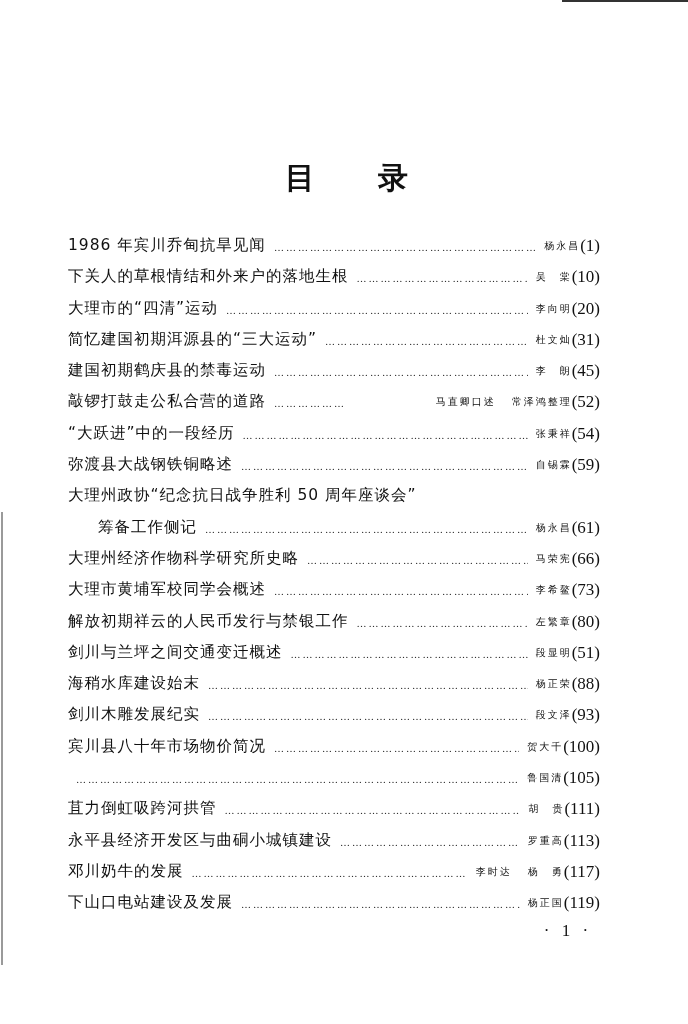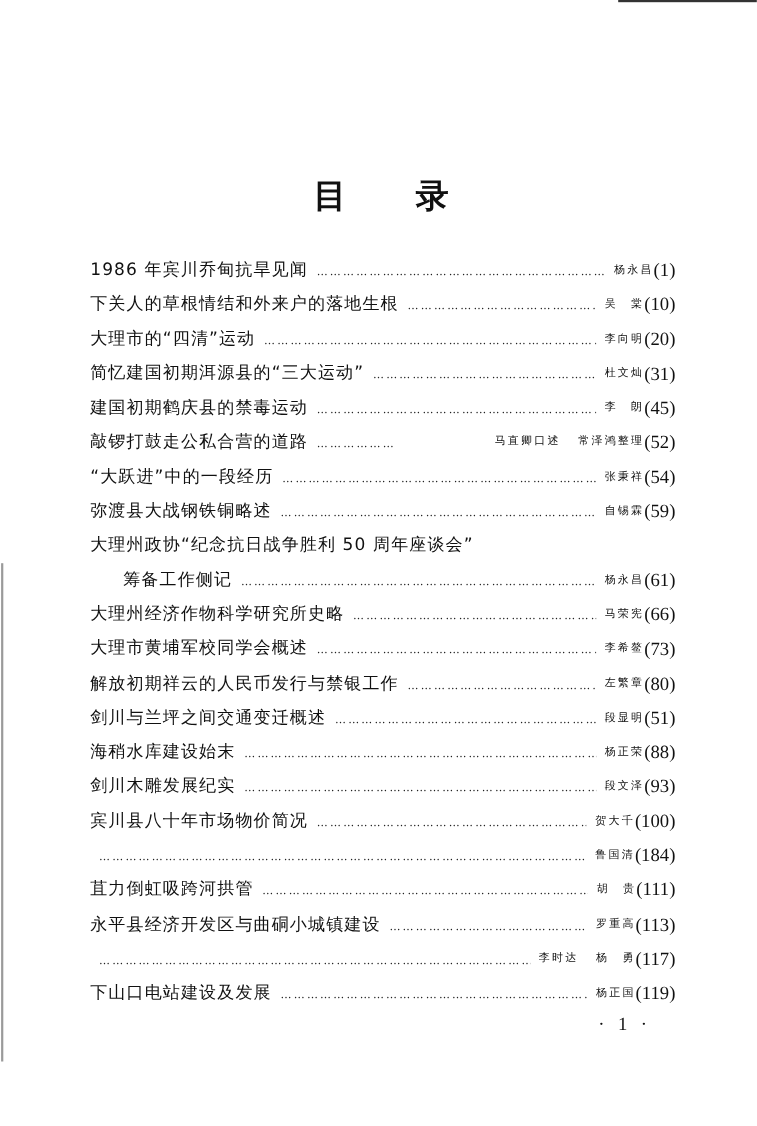--- a/index.html
+++ b/index.html
@@ -43,21 +43,21 @@
     }
     .page-title span {
       display: inline-block;
     }
     .title-char-1 { position: absolute; left: 285px; top: 0; }
     .title-char-2 { position: absolute; left: 378px; top: 0; }
 
     .toc {
       position: absolute;
       top: 230px;
-      left: 82px;
+      left: 68px;
       width: 532px;
     }
     .toc-row {
       position: relative;
       height: 31.3px;
       display: flex;
       align-items: center;
       font-size: 16px;
       line-height: 31.3px;
       white-space: nowrap;
@@ -240,38 +240,39 @@
   <div class="toc-row">
     <span class="title">宾川县八十年市场物价简况</span>
     <span class="leader">……………………………………………………………………………………………………………………………………………………………………………………………………………………</span>
     <span class="author">贺大千</span>
     <span class="page">(100)</span>
   </div>
 
   <div class="toc-row">
     <span class="leader">……………………………………………………………………………………………………………………………………………………………………………………………………………………</span>
     <span class="author">鲁国清</span>
-    <span class="page">(184)</span>
+    <span class="page">(105)</span>
   </div>
 
   <div class="toc-row">
     <span class="title">苴力倒虹吸跨河拱管</span>
     <span class="leader">……………………………………………………………………………………………………………………………………………………………………………………………………………………</span>
     <span class="author">胡　贵</span>
     <span class="page">(111)</span>
   </div>
 
   <div class="toc-row">
     <span class="title">永平县经济开发区与曲硐小城镇建设</span>
     <span class="leader">……………………………………………………………………………………………………………………………………………………………………………………………………………………</span>
     <span class="author">罗重高</span>
     <span class="page">(113)</span>
   </div>
 
   <div class="toc-row">
+    <span class="title">邓川奶牛的发展</span>
     <span class="leader">……………………………………………………………………………………………………………………………………………………………………………………………………………………</span>
     <span class="author">李时达</span>
     <span class="author">杨　勇</span>
     <span class="page">(117)</span>
   </div>
 
   <div class="toc-row">
     <span class="title">下山口电站建设及发展</span>
     <span class="leader">……………………………………………………………………………………………………………………………………………………………………………………………………………………</span>
     <span class="author">杨正国</span>

